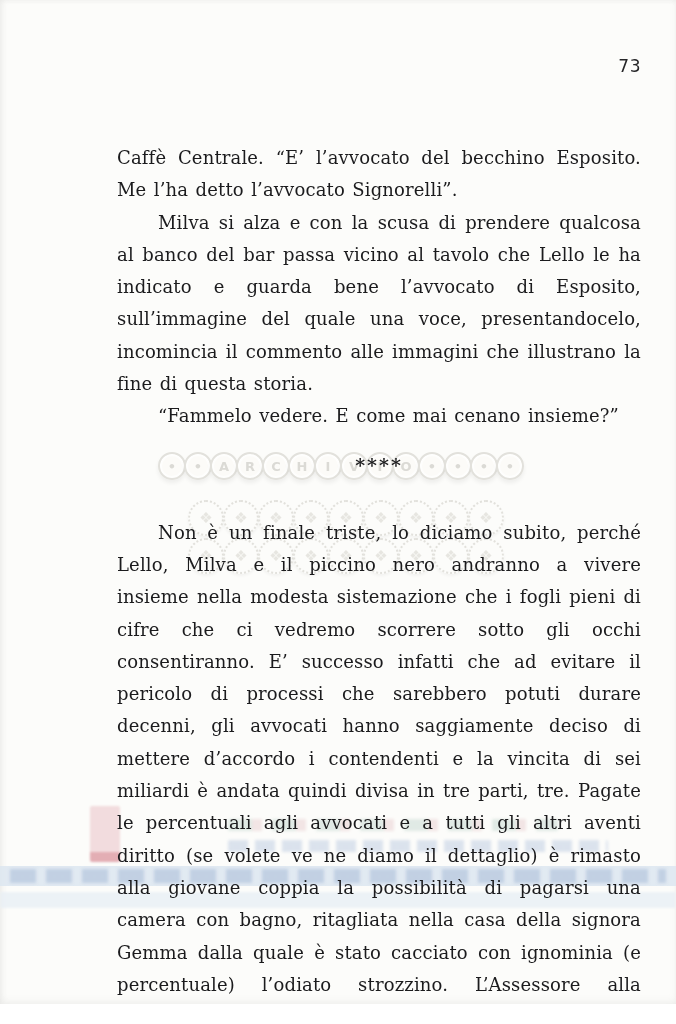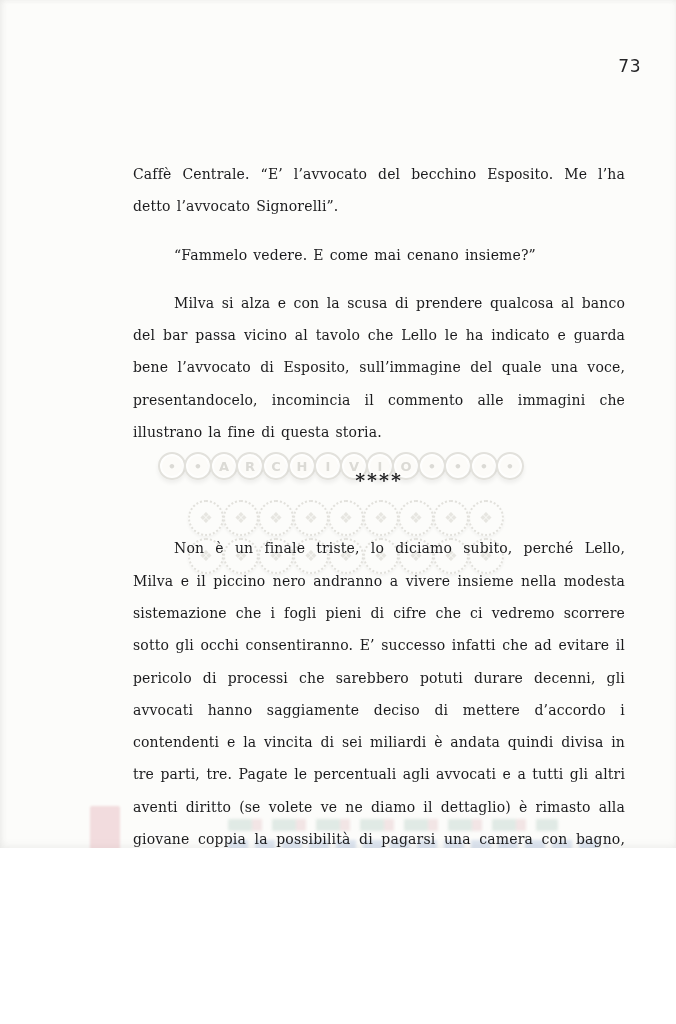--- a/index.html
+++ b/index.html
@@ -7,40 +7,40 @@
     --paper:#fcfcfa;
     --wm:#e2e1dc;
     --bleed-blue:#8fa8cf;
     --bleed-band:#dde7f1;
     --bleed-band-light:#e9f0f6;
     --bleed-pink:#e2a9b1;
   }
   html,body{margin:0;padding:0;background:#ffffff;}
   .page{
     position:relative;
-    width:676px;height:848px;
+    width:676px;height:1004px;
     background:var(--paper);
     overflow:hidden;
     box-shadow:inset 3px 0 6px rgba(0,0,0,0.035), inset 0 -3px 8px rgba(0,0,0,0.04), inset 0 2px 4px rgba(0,0,0,0.02);
     font-family:"DejaVu Serif","Liberation Serif",serif;
     color:var(--text);
   }
   .page-number{
     position:absolute;top:56px;left:117px;width:524px;
     text-align:right;
     font-family:"DejaVu Sans","Liberation Sans",sans-serif;
     font-size:17px;letter-spacing:0.5px;color:#262628;
   }
   
   .text-block{
     position:absolute;left:117px;top:142px;width:524px;z-index:2;
   }
   .para{
-    margin:16px;
-    font-size:14px;line-height:32.3px;
+    margin:0;
+    font-size:18px;line-height:32.3px;
     text-align:justify;
     text-indent:41px;
     letter-spacing:0.15px;
     word-spacing:1.5px;
   }
   .para.no-indent{text-indent:0;}
   .u{text-underline-offset:3px;}
   .separator{
     height:20px;line-height:20px;
     margin:22px 0 42px 0;
@@ -150,19 +150,19 @@
   </div>
 
   <div class="bleed bleed-logo"></div>
   <div class="bleed bleed-line l1"></div>
   <div class="bleed bleed-line l2"></div>
   <div class="bleed bleed-band b1"></div>
   <div class="bleed bleed-band b2"></div>
 
   <div class="text-block">
     <p class="para no-indent">Caffè Centrale. “E’ l’avvocato del becchino Esposito. Me l’ha detto l’avvocato Signorelli”.</p>
+    <p class="para">Milva si alza e con la scusa di prendere qualcosa al banco del bar passa vicino al tavolo che Lello le ha indicato e guarda bene l’avvocato di Esposito, sull’immagine del quale una voce, presentandocelo, incomincia il commento alle immagini che illustrano la fine di questa storia.</p>
     <p class="para">“Fammelo vedere. E come mai cenano insieme?”</p>
-    <p class="para">Milva si alza e con la scusa di prendere qualcosa al banco del bar passa vicino al tavolo che Lello le ha indicato e guarda bene l’avvocato di Esposito, sull’immagine del quale una voce, presentandocelo, incomincia il commento alle immagini che illustrano la fine di questa storia.</p>
     <div class="separator">****</div>
     <p class="para"><span>Non è un finale triste, lo diciamo subito, perché Lello, Milva e il piccino nero andranno a vivere insieme nella modesta sistemazione che i fogli pieni di cifre che ci vedremo scorrere sotto gli occhi consentiranno. E’ successo infatti che ad evitare il pericolo di processi che sarebbero potuti durare decenni, gli avvocati hanno saggiamente deciso di mettere d’accordo i contendenti e la vincita di sei miliardi è andata quindi divisa in </span><span class="u">tre</span><span> parti, </span><span class="u">tre</span><span>. Pagate le percentuali agli avvocati e a tutti gli altri aventi diritto (se volete ve ne diamo il dettaglio) è rimasto alla giovane coppia la possibilità di pagarsi una camera con bagno, ritagliata nella casa della signora Gemma dalla quale è stato cacciato con ignominia (e percentuale) l’odiato strozzino. L’Assessore alla Cultura, ammiratore di Milva, riuscirà miracolosamente a far ritentare a Lello il modesto concorso una volta abbandonato a metà.</span></p>
   </div>
 
 </div>
 
 </body></html>

